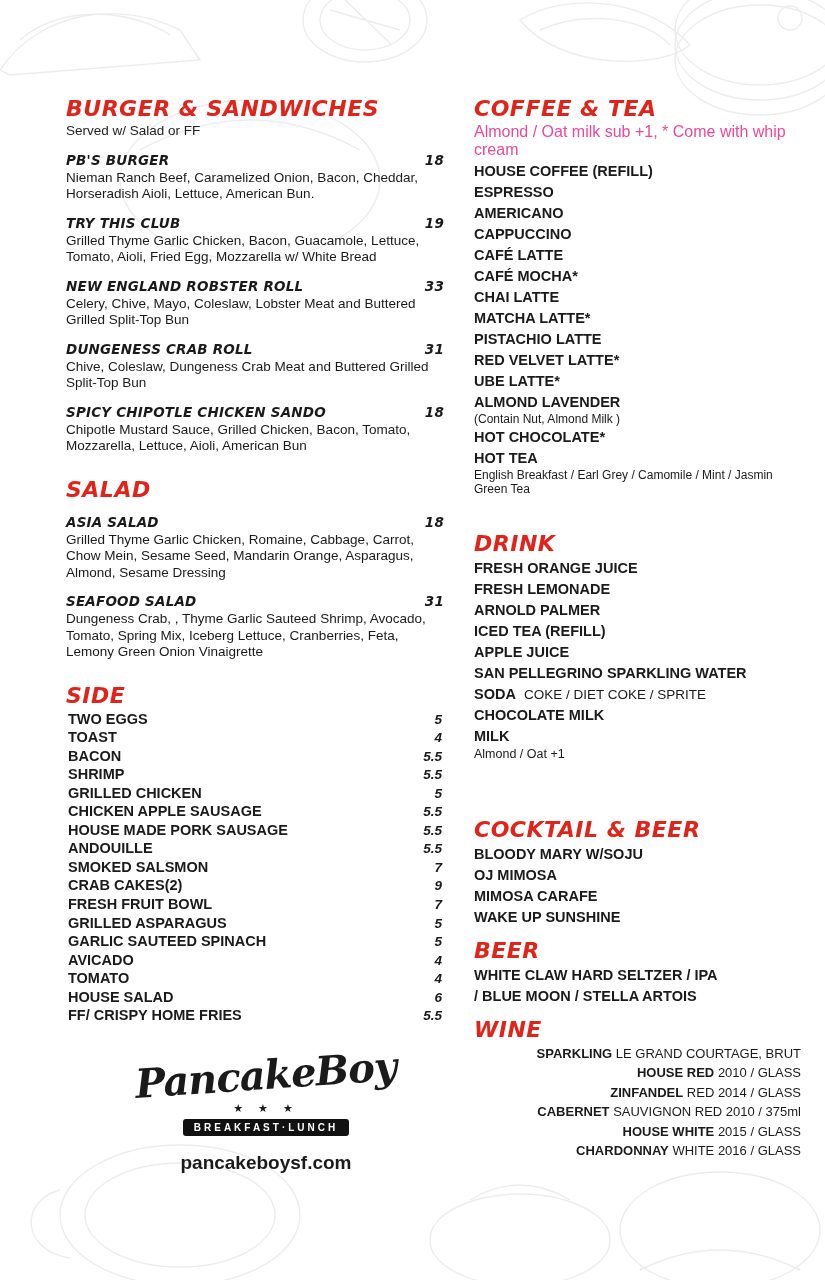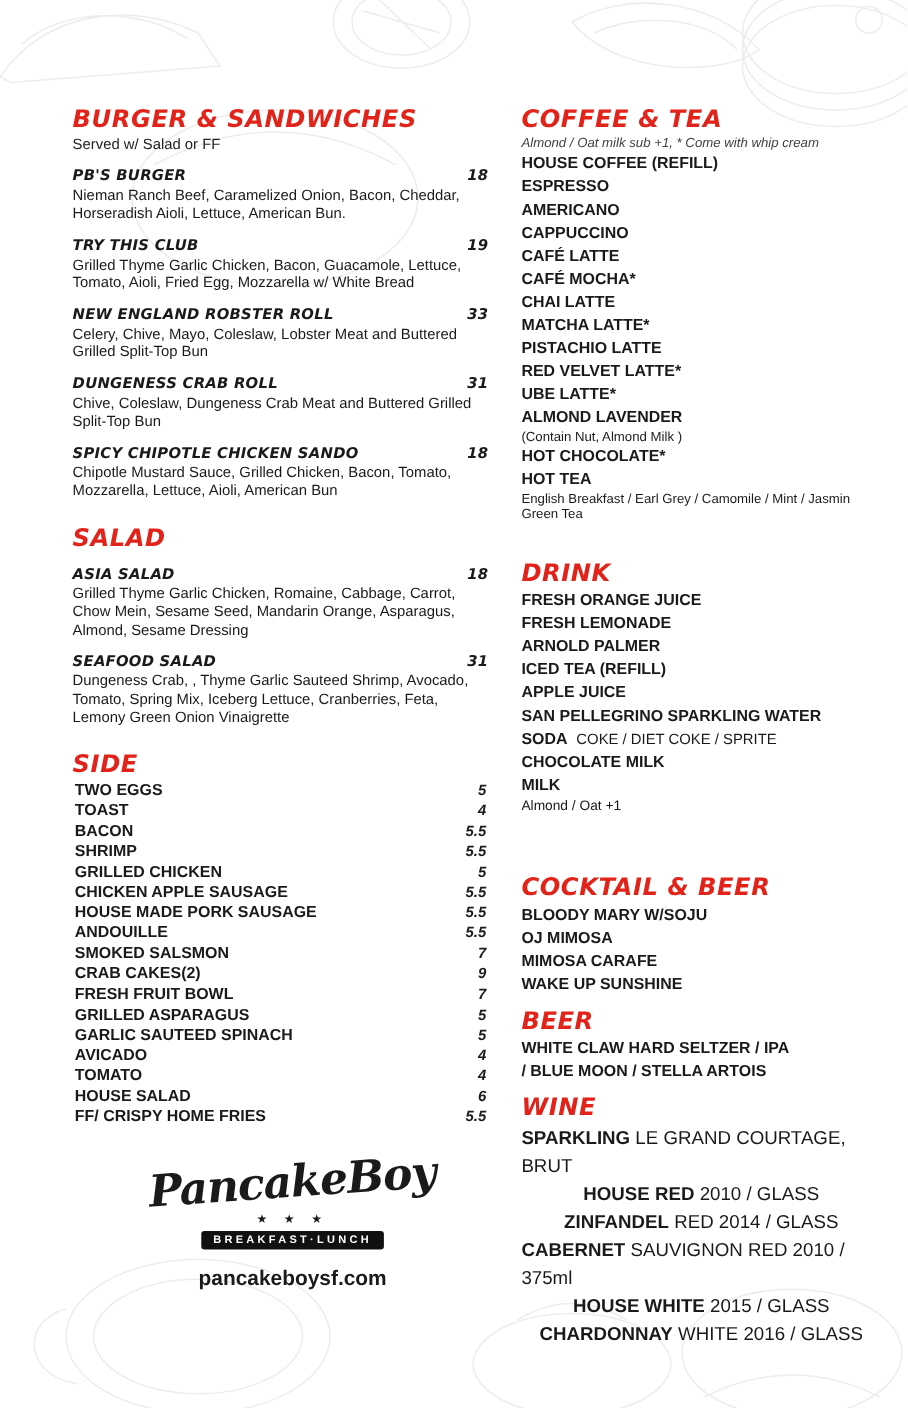--- a/index.html
+++ b/index.html
@@ -29,21 +29,21 @@
     color:#e2231a;
     font-family:"DejaVu Sans", sans-serif;
     font-weight:bold;
     font-style:italic;
     font-size:22px;
     letter-spacing:.5px;
     margin:0 0 2px 0;
     text-transform:uppercase;
   }
   .sect-sub{font-size:13.5px;margin:0 0 14px 0;color:#222;}
-  .sect-note{font-size:12px;margin:0 0 2px 0;color:#404040;font-style:italic;}
+  .sect-note{font-size:16px;margin:0 0 2px 0;color:#ec4899;}
 
   .item{margin-bottom:12px;}
   .item-head{
     display:flex;justify-content:space-between;align-items:baseline;
     font-weight:bold;font-style:italic;
     font-family:"DejaVu Sans", sans-serif;
     font-size:13.5px;
     letter-spacing:.2px;
     text-transform:uppercase;
   }
@@ -61,21 +61,21 @@
   .sides{padding-left:2px;}
   .sides .row{padding-right:2px;}
 
   .drink-row{font-size:14.5px;font-weight:bold;line-height:1.45;display:flex;justify-content:space-between;}
   .drink-row .light{font-weight:normal;font-size:13.5px;}
   .drink-note{font-size:12.5px;font-weight:normal;}
 
   .coffee-row{font-size:14.5px;font-weight:bold;line-height:1.45;display:flex;justify-content:space-between;}
   .coffee-sub{font-size:12px;font-weight:normal;line-height:1.15;}
 
-  .wine-row{font-size:17px;font-weight:normal;line-height:1.5;display:flex;justify-content:center;}
+  .wine-row{font-size:13px;font-weight:normal;line-height:1.5;display:flex;justify-content:flex-end;}
   .wine-row b{font-weight:bold;}
 
   .gap-s{height:10px;}
   .gap-m{height:22px;}
   .gap-l{height:34px;}
 
   
   .logo-wrap{
     margin-top:26px;text-align:center;width:400px;
   }

